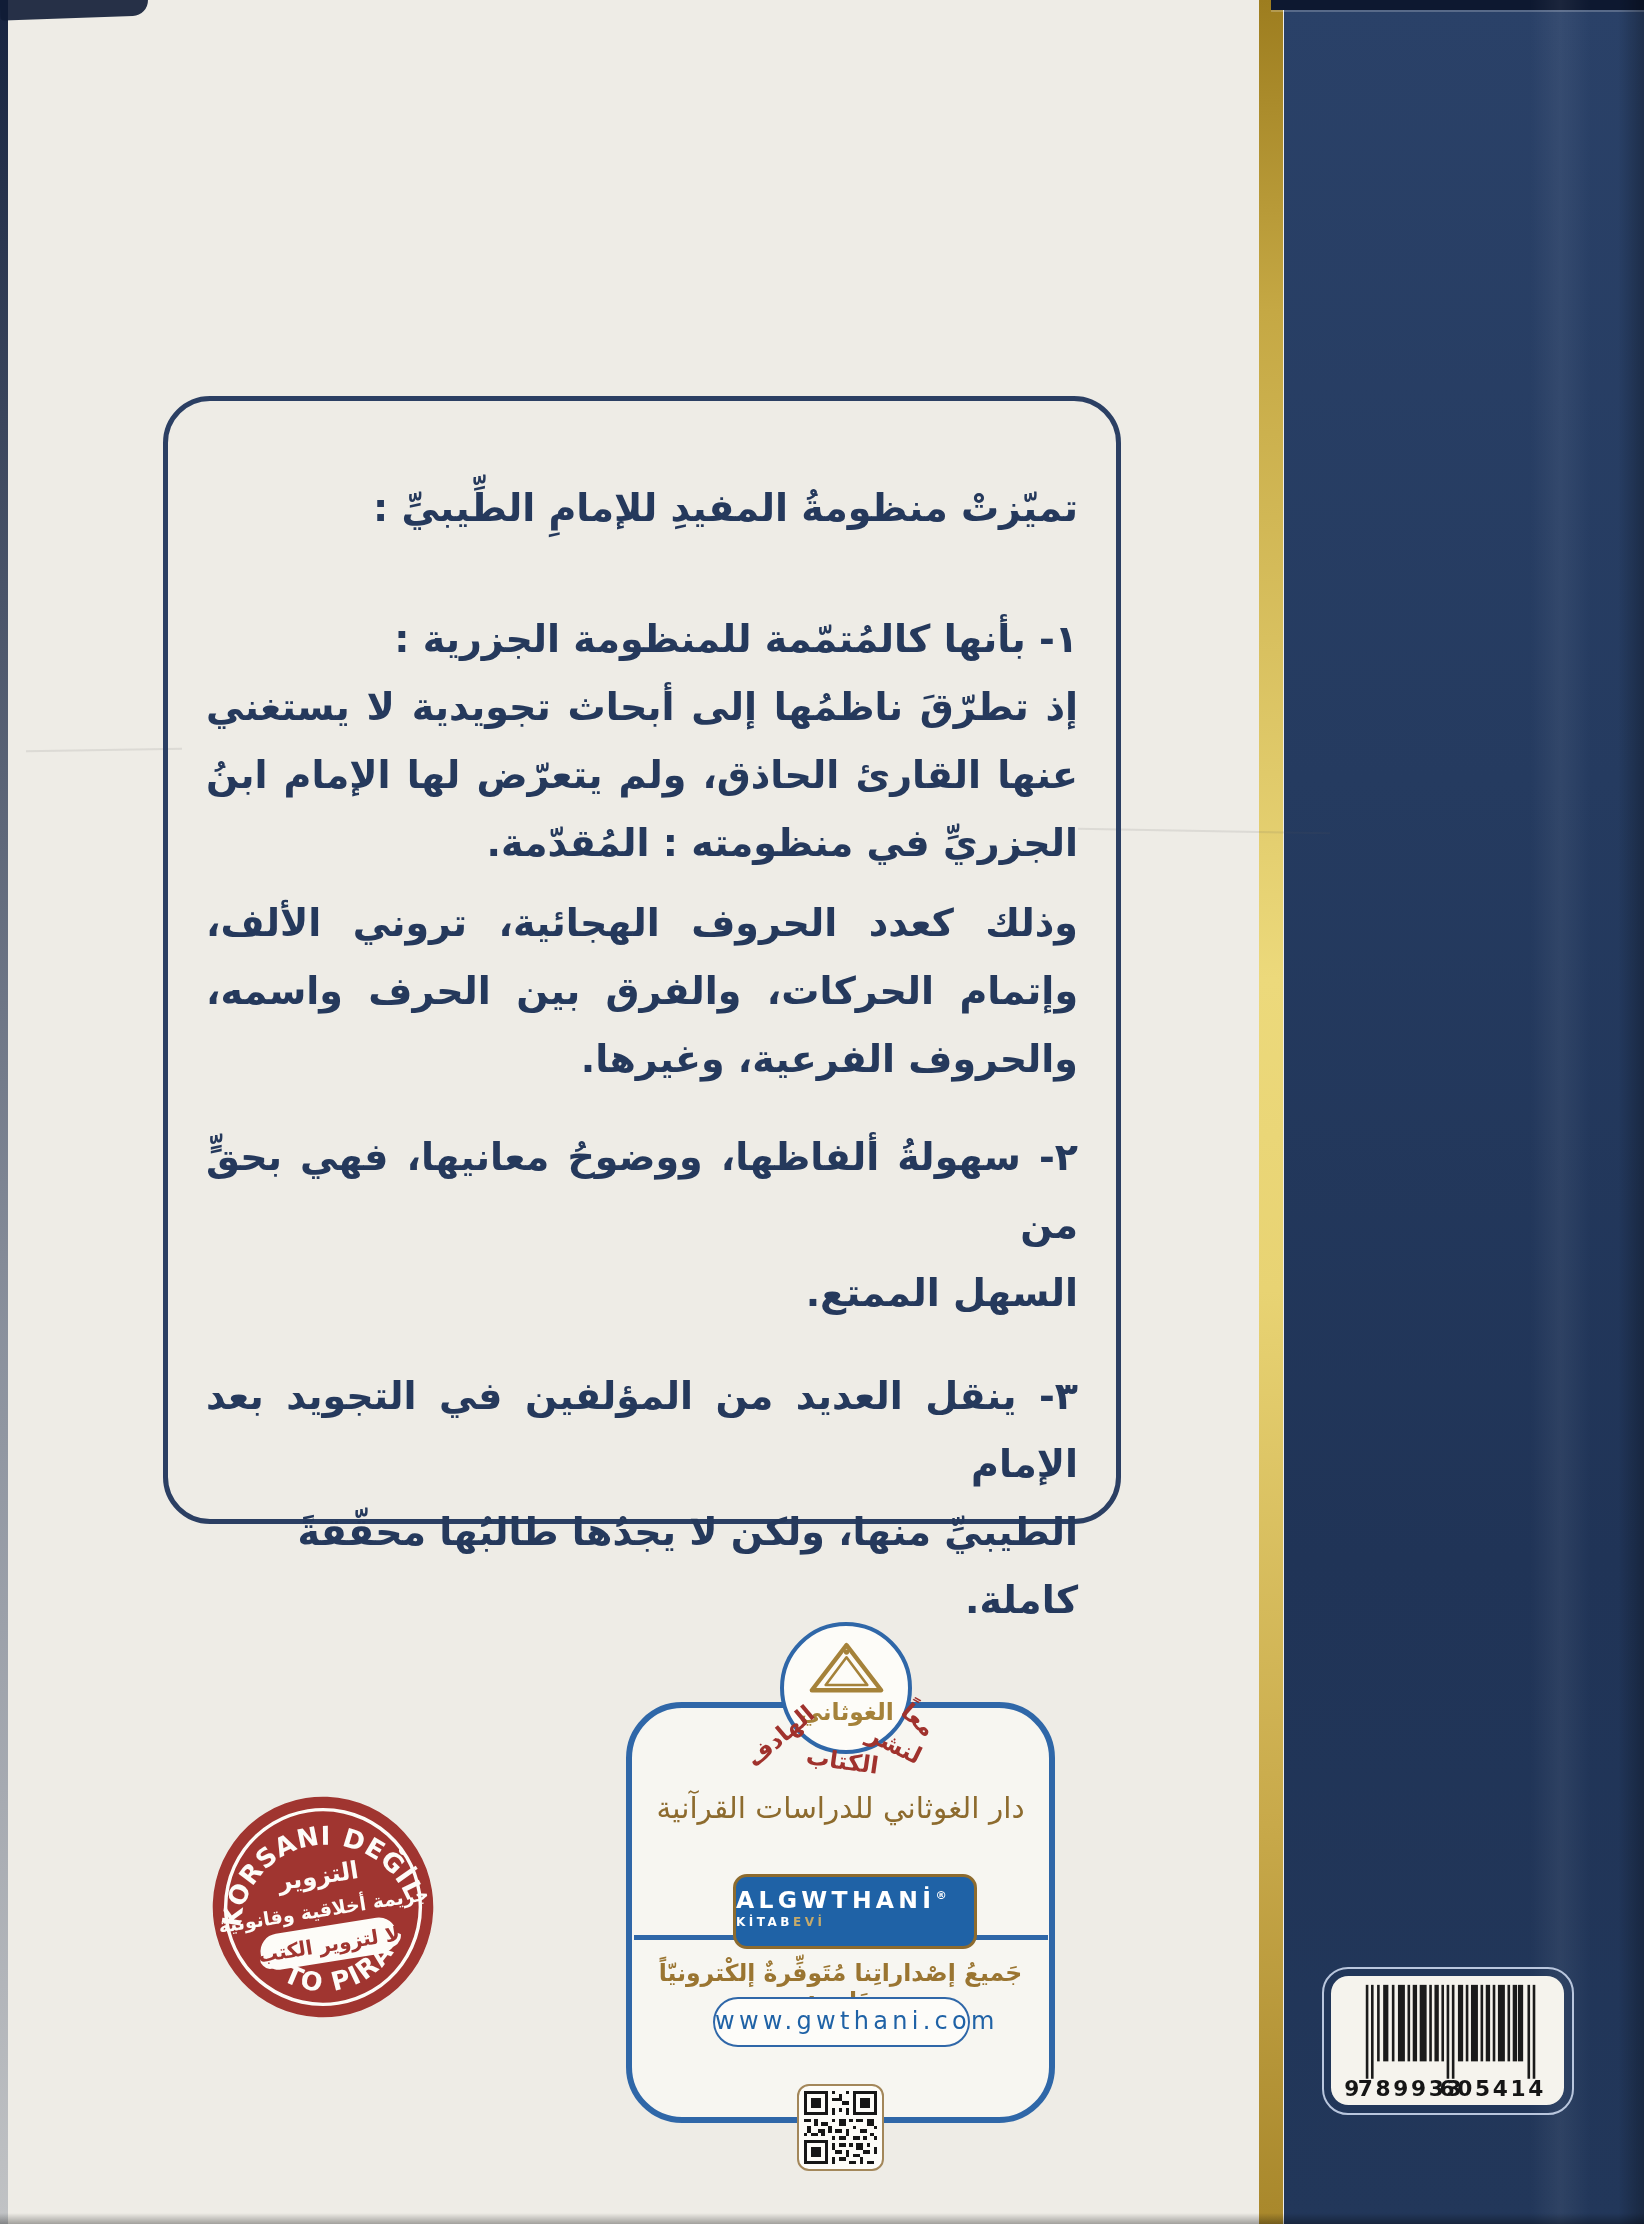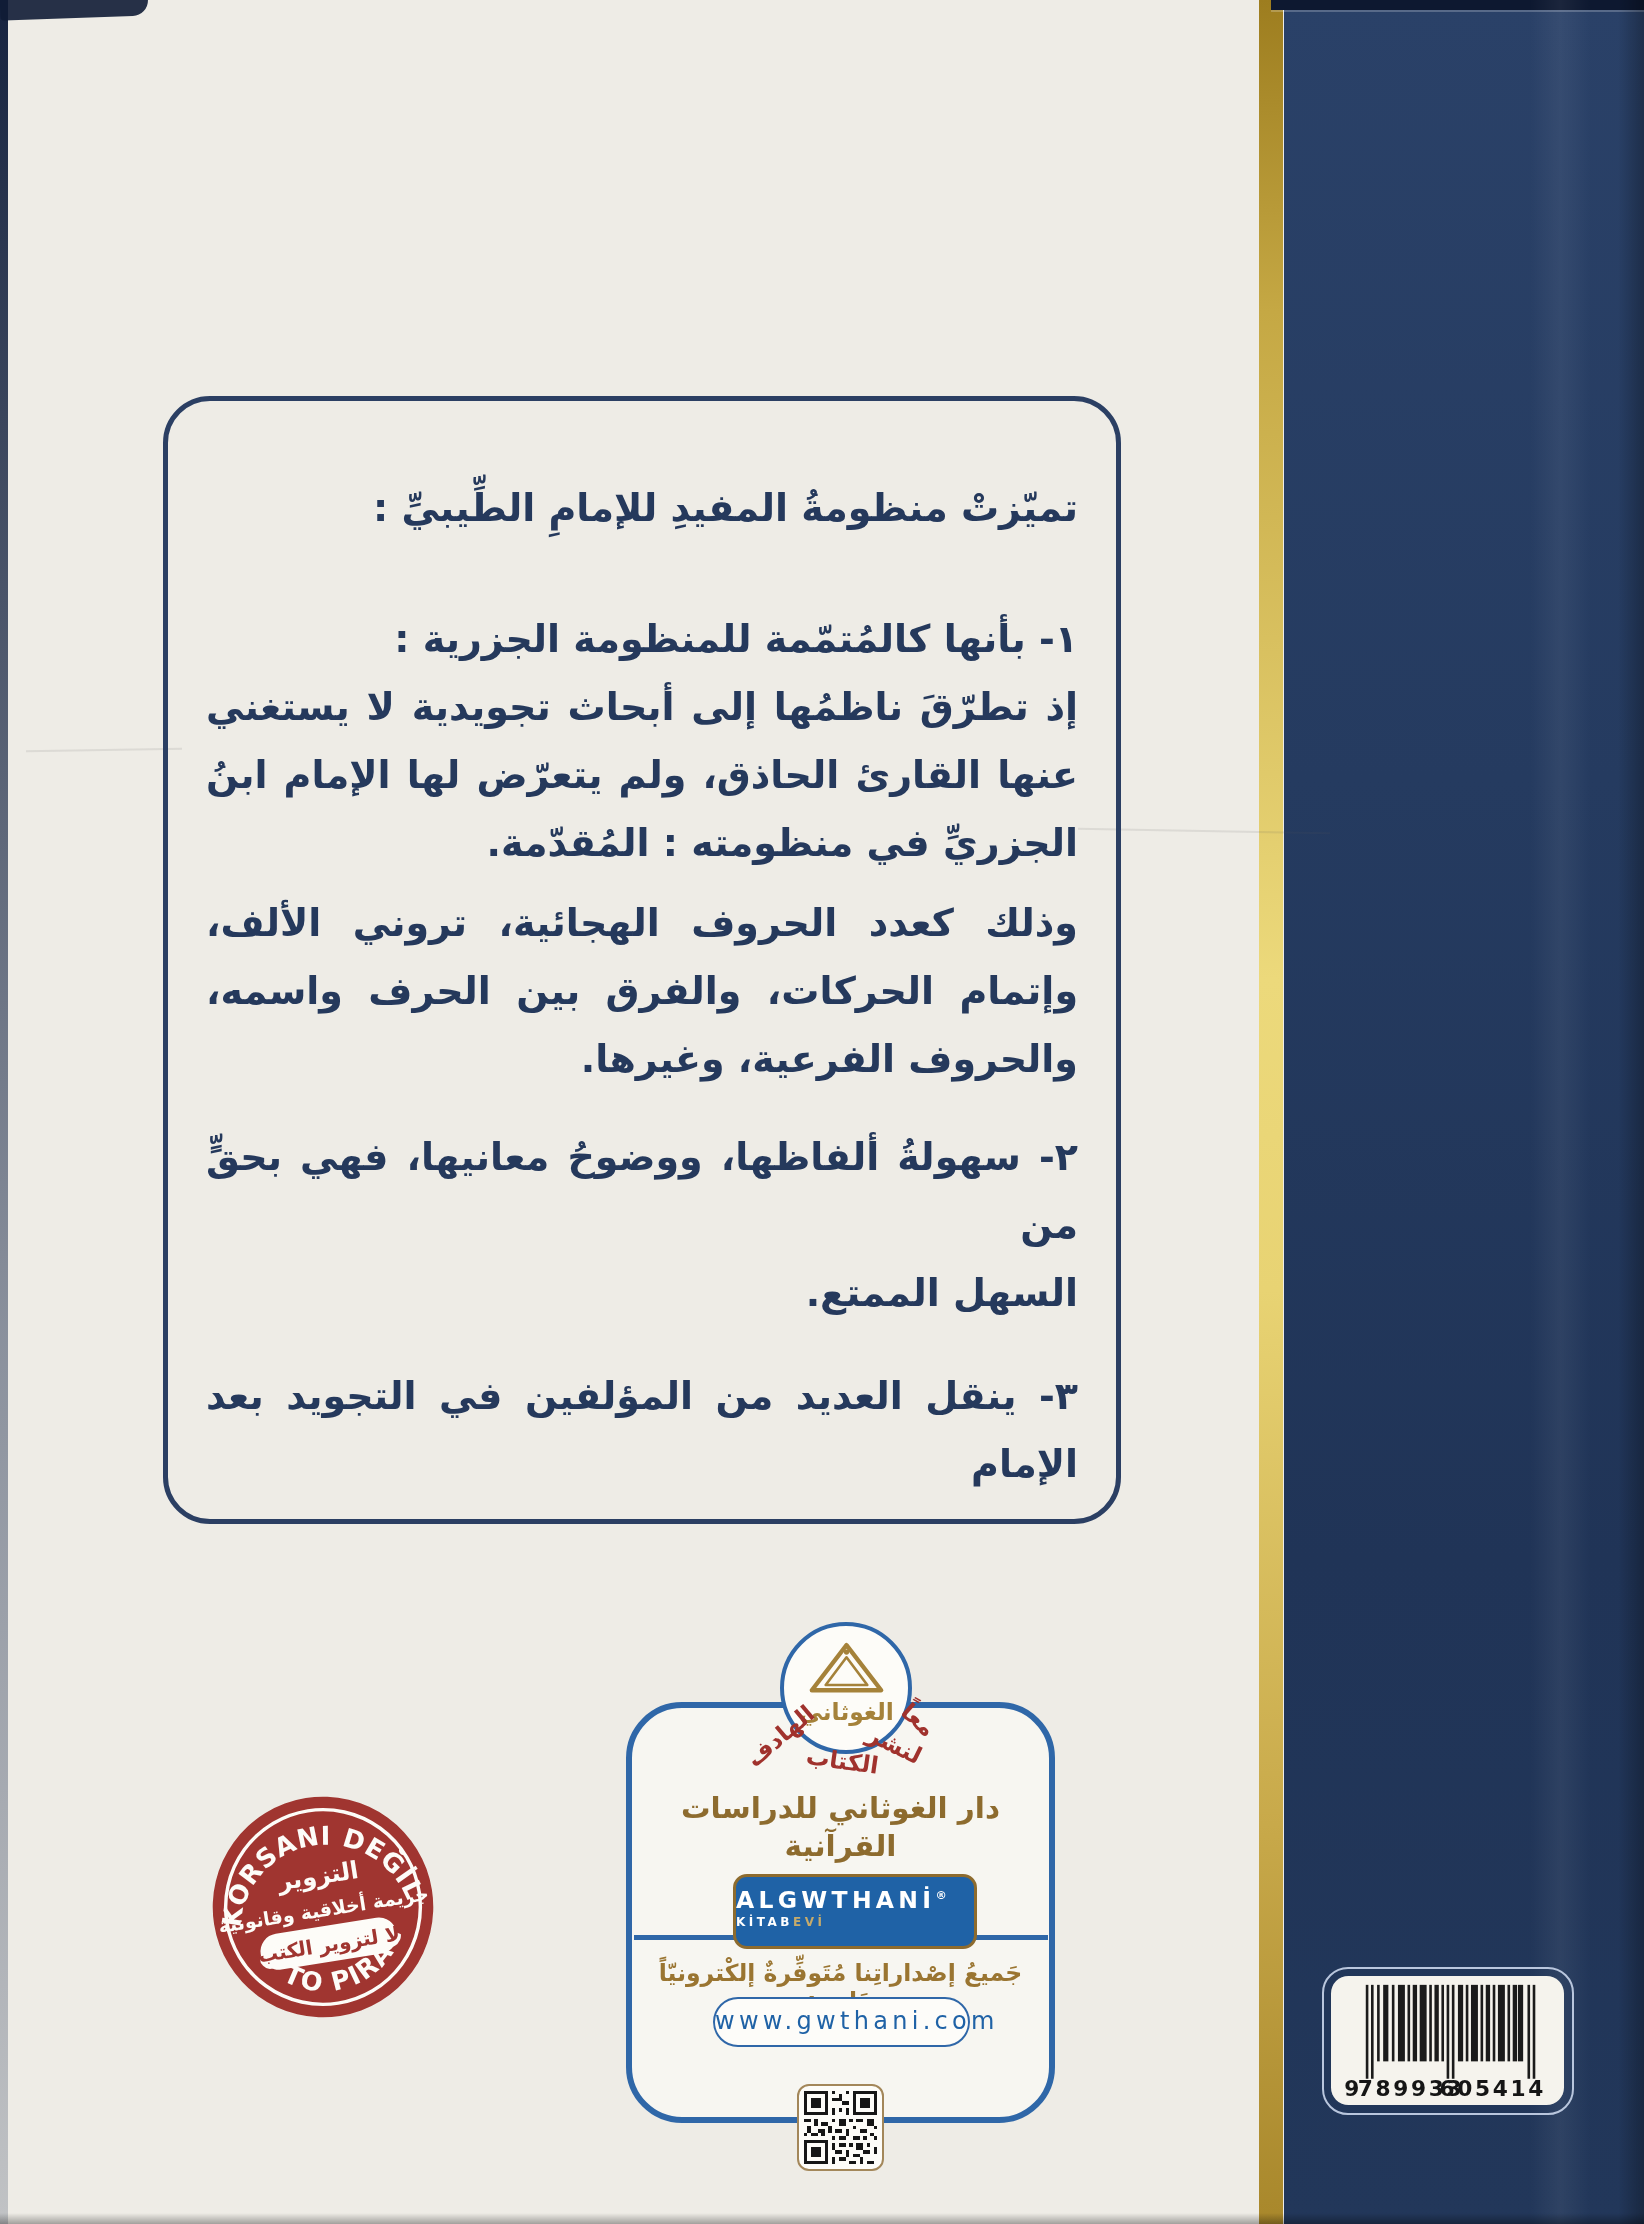--- a/index.html
+++ b/index.html
@@ -42,21 +42,21 @@
   .pub-divider{position:absolute;left:634px;top:1935px;width:414px;height:5.2px;background:#2f67a8;z-index:2;}
   .pub-circle{position:absolute;left:780px;top:1622px;width:132px;height:132px;border-radius:50%;
     background:#fdfcf8;border:4.3px solid #2f67a8;box-sizing:border-box;z-index:3;
     display:flex;align-items:center;justify-content:center;}
   .motto-word{position:absolute;z-index:4;color:#a0322d;font-weight:bold;font-size:23.5px;white-space:nowrap;}
   .mw1{left:900px;top:1706px;transform:rotate(42deg);}
   .mw2{left:866px;top:1731px;transform:rotate(26deg);}
   .mw3{left:806px;top:1747px;transform:rotate(8deg);}
   .mw4{left:740px;top:1722px;transform:rotate(-40deg);}
   .house-name{position:absolute;left:638px;top:1789px;width:405px;text-align:center;z-index:2;
-    color:#8d6b2e;font-weight:bold;font-size:29.5px;line-height:38px;direction:rtl;}
+    color:#8d6b2e;font-weight:normal;font-size:29.5px;line-height:38px;direction:rtl;}
   .brand-badge{position:absolute;left:733px;top:1874px;width:244px;height:75px;box-sizing:border-box;z-index:3;
     background:#1f62a6;border:3.5px solid #8d6b2e;border-radius:14px;text-align:left;color:#fff;}
   .brand-line1{font-size:23.5px;font-weight:bold;letter-spacing:4.3px;margin-top:8.7px;}
   .brand-line1 sup{font-size:11.3px;letter-spacing:0;}
   .brand-line2{font-size:12px;font-weight:bold;letter-spacing:3.5px;margin-top:1.7px;}
   .brand-gold{color:#c6ab6b;}
   .availability{position:absolute;left:638px;top:1959px;width:405px;text-align:center;z-index:2;
     color:#9a7531;font-weight:bold;font-size:23.5px;direction:rtl;}
   .website-pill{position:absolute;left:713px;top:1997px;width:257px;height:50px;box-sizing:border-box;z-index:2;
     background:#fdfcf9;border:2.6px solid #2f67a8;border-radius:26px;
@@ -94,20 +94,21 @@
     <div class="line fill">عنها القارئ الحاذق، ولم يتعرّض لها الإمام ابنُ</div>
     <div class="line endline">الجزريِّ في منظومته : المُقدّمة.</div>
     <div class="line fill subpara">وذلك كعدد الحروف الهجائية، تروني الألف،</div>
     <div class="line fill">وإتمام الحركات، والفرق بين الحرف واسمه،</div>
     <div class="line endline">والحروف الفرعية، وغيرها.</div>
 
     <div class="line fill item2">٢- سهولةُ ألفاظها، ووضوحُ معانيها، فهي بحقٍّ من</div>
     <div class="line endline">السهل الممتع.</div>
 
     <div class="line fill item3">٣- ينقل العديد من المؤلفين في التجويد بعد الإمام</div>
+    <div class="line endline">الطيبيِّ منها، ولكن لا يجدُها طالبُها محقّقةً كاملة.</div>
   </div>
 
   <div class="pub-box"></div>
   <div class="pub-divider"></div>
 
   <div class="pub-circle">
     <svg width="111" height="111" viewBox="0 0 128 128">
       <path d="M64 14 L104 66 L24 66 Z" fill="none" stroke="#a5823a" stroke-width="5" stroke-linejoin="round"></path>
       <path d="M64 28 L88 60 L40 60 Z" fill="none" stroke="#a5823a" stroke-width="3" stroke-linejoin="round"></path>
       <circle cx="64" cy="22" r="3" fill="#a5823a"></circle>

